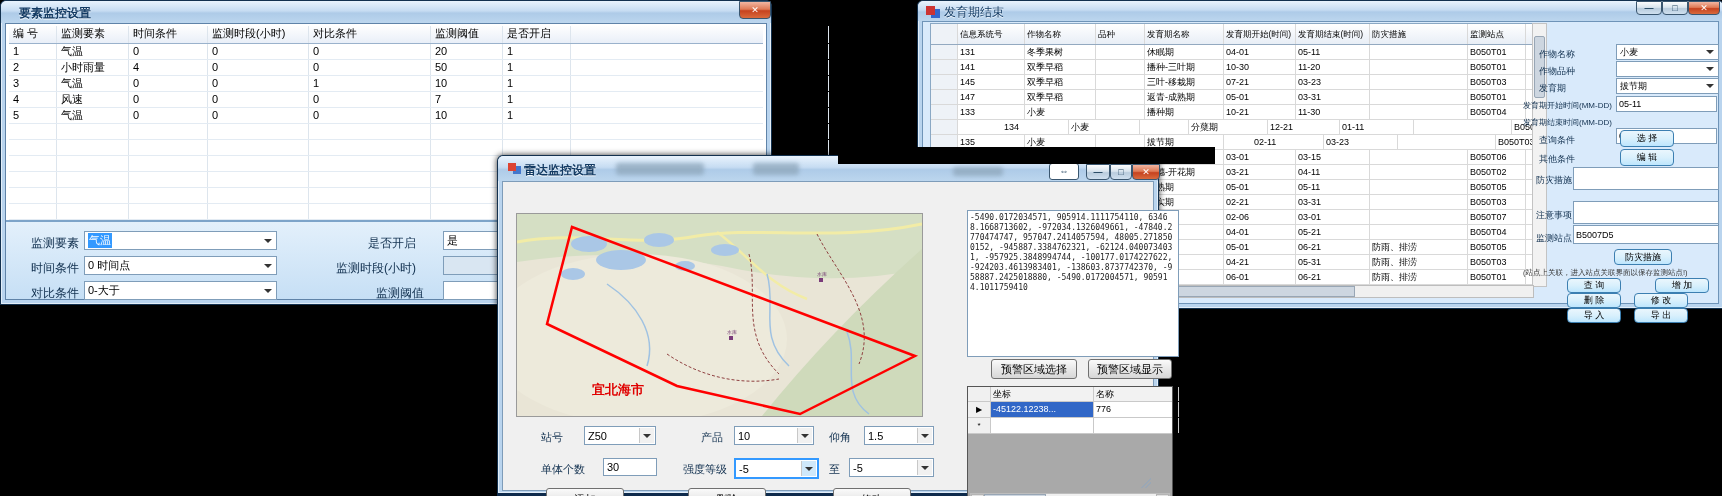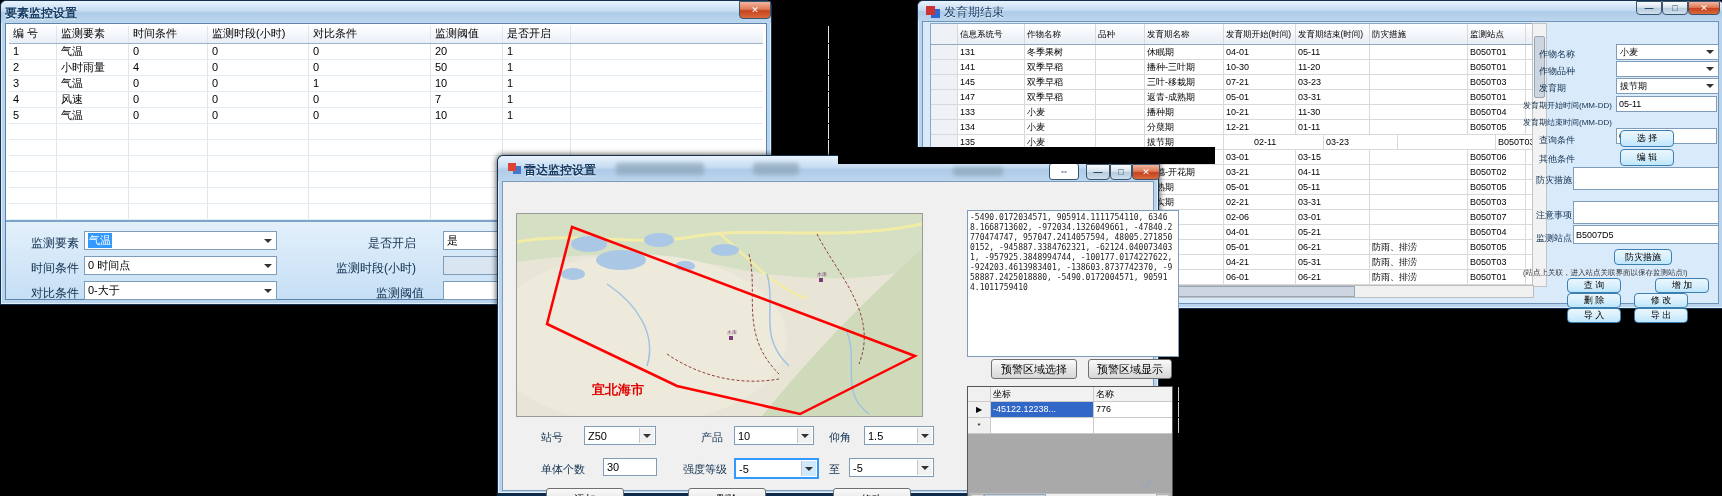--- a/index.html
+++ b/index.html
@@ -79,21 +79,21 @@
   .grip{position:absolute;right:2px;bottom:2px;width:10px;height:10px;
         background:linear-gradient(135deg,transparent 50%,#9aa7b5 50%,#9aa7b5 60%,transparent 60%,transparent 70%,#9aa7b5 70%,#9aa7b5 80%,transparent 80%);}
 </style>
 </head>
 <body>
 
 <div class="screen">
 
   <section class="win" id="win1">
     <div class="titlebar">
-      <span class="title" style="left:4px;top:4px;">要素监控设置</span>
+      <span class="title" style="left:18px;top:4px;">要素监控设置</span>
       <span class="capbtn close" style="left:738px;top:0;width:30px;height:16px;">
         <span class="glyph">✕</span>
       </span>
     </div>
     <div id="w1-client">
       <div id="w1-table">
           <div class="t1row head">
             <div class="t1cell" style="width: 39px; flex: 0 0 auto;">编 号</div>
             <div class="t1cell" style="width: 63px; flex: 0 0 auto;">监测要素</div>
             <div class="t1cell" style="width: 70px; flex: 0 0 auto;">时间条件</div>
@@ -326,21 +326,21 @@
             <div class="t3cell" style="width: 44px; flex: 0 0 auto;"></div>
             <div class="t3cell" style="width: 74px; flex: 0 0 auto;">播种期</div>
             <div class="t3cell" style="width: 67px; flex: 0 0 auto;">10-21</div>
             <div class="t3cell" style="width: 69px; flex: 0 0 auto;">11-30</div>
             <div class="t3cell" style="width: 93px; flex: 0 0 auto;"></div>
             <div class="t3cell" style="width: 53px; flex: 0 0 auto;">B050T04</div>
             <div class="t3cell" style="width: 45px; flex: 0 0 auto;"></div>
           </div>
           <div class="t3row">
             <div class="t3cell t3sel" style="width: 22px; flex: 0 0 auto;"></div>
-            <div class="t3cell" style="width: 62px; flex: 0 0 auto;">134</div>
+            <div class="t3cell" style="width: 62px; flex: 0 0 auto; margin-left: 44px;">134</div>
             <div class="t3cell" style="width: 66px; flex: 0 0 auto;">小麦</div>
             <div class="t3cell" style="width: 44px; flex: 0 0 auto;"></div>
             <div class="t3cell" style="width: 74px; flex: 0 0 auto;">分蘖期</div>
             <div class="t3cell" style="width: 67px; flex: 0 0 auto;">12-21</div>
             <div class="t3cell" style="width: 69px; flex: 0 0 auto;">01-11</div>
             <div class="t3cell" style="width: 93px; flex: 0 0 auto;"></div>
             <div class="t3cell" style="width: 53px; flex: 0 0 auto;">B050T05</div>
             <div class="t3cell" style="width: 45px; flex: 0 0 auto;"></div>
           </div>
           <div class="t3row">

